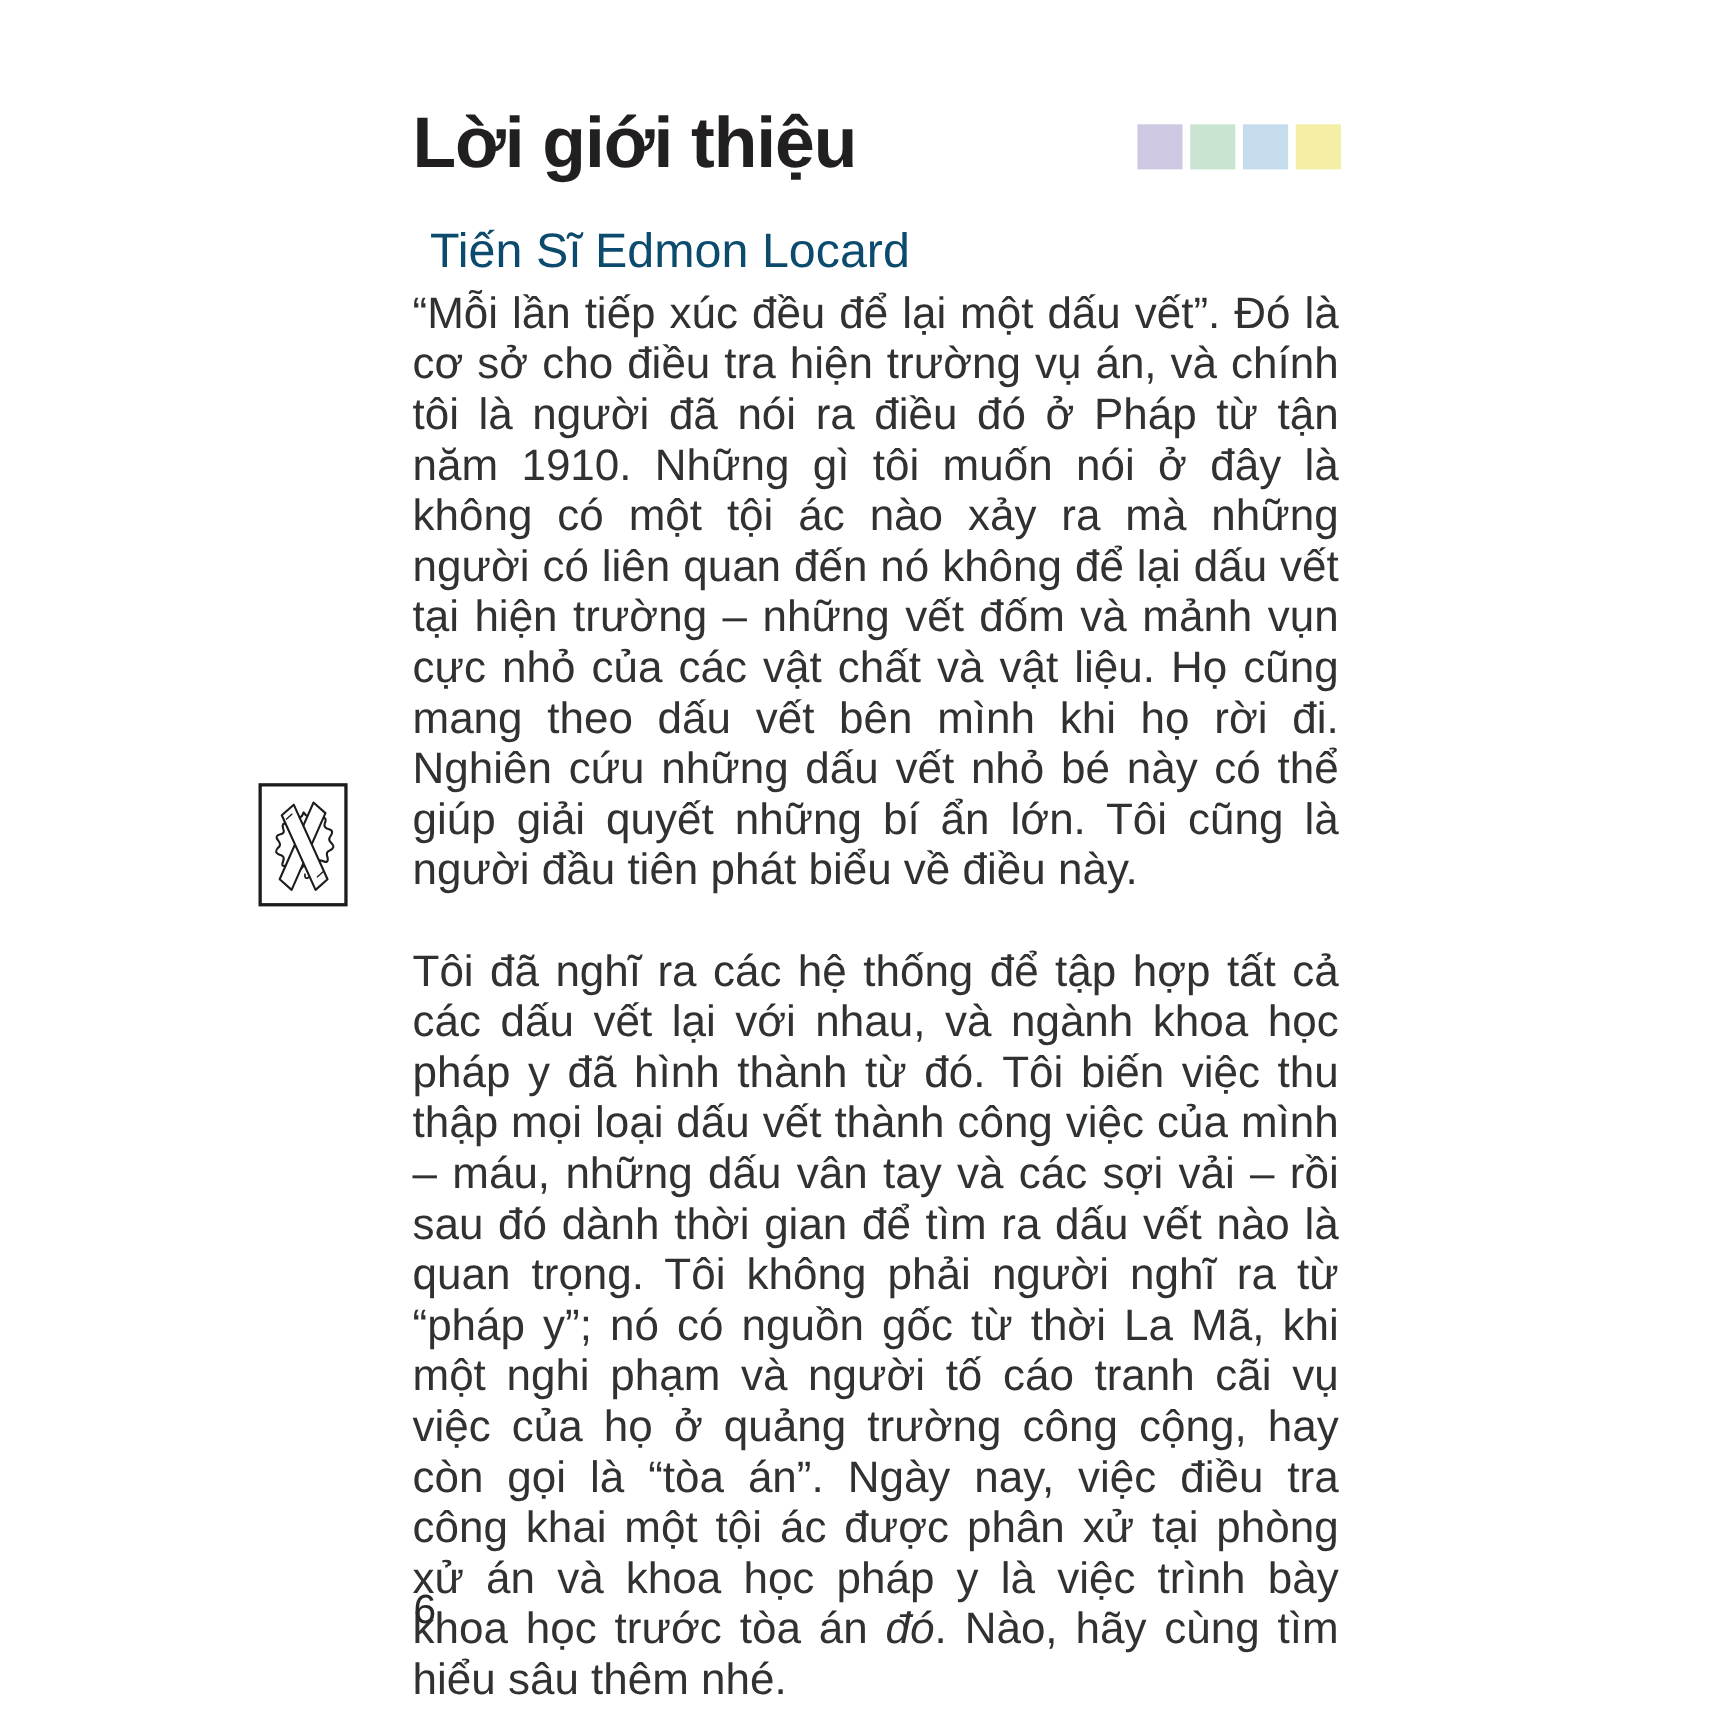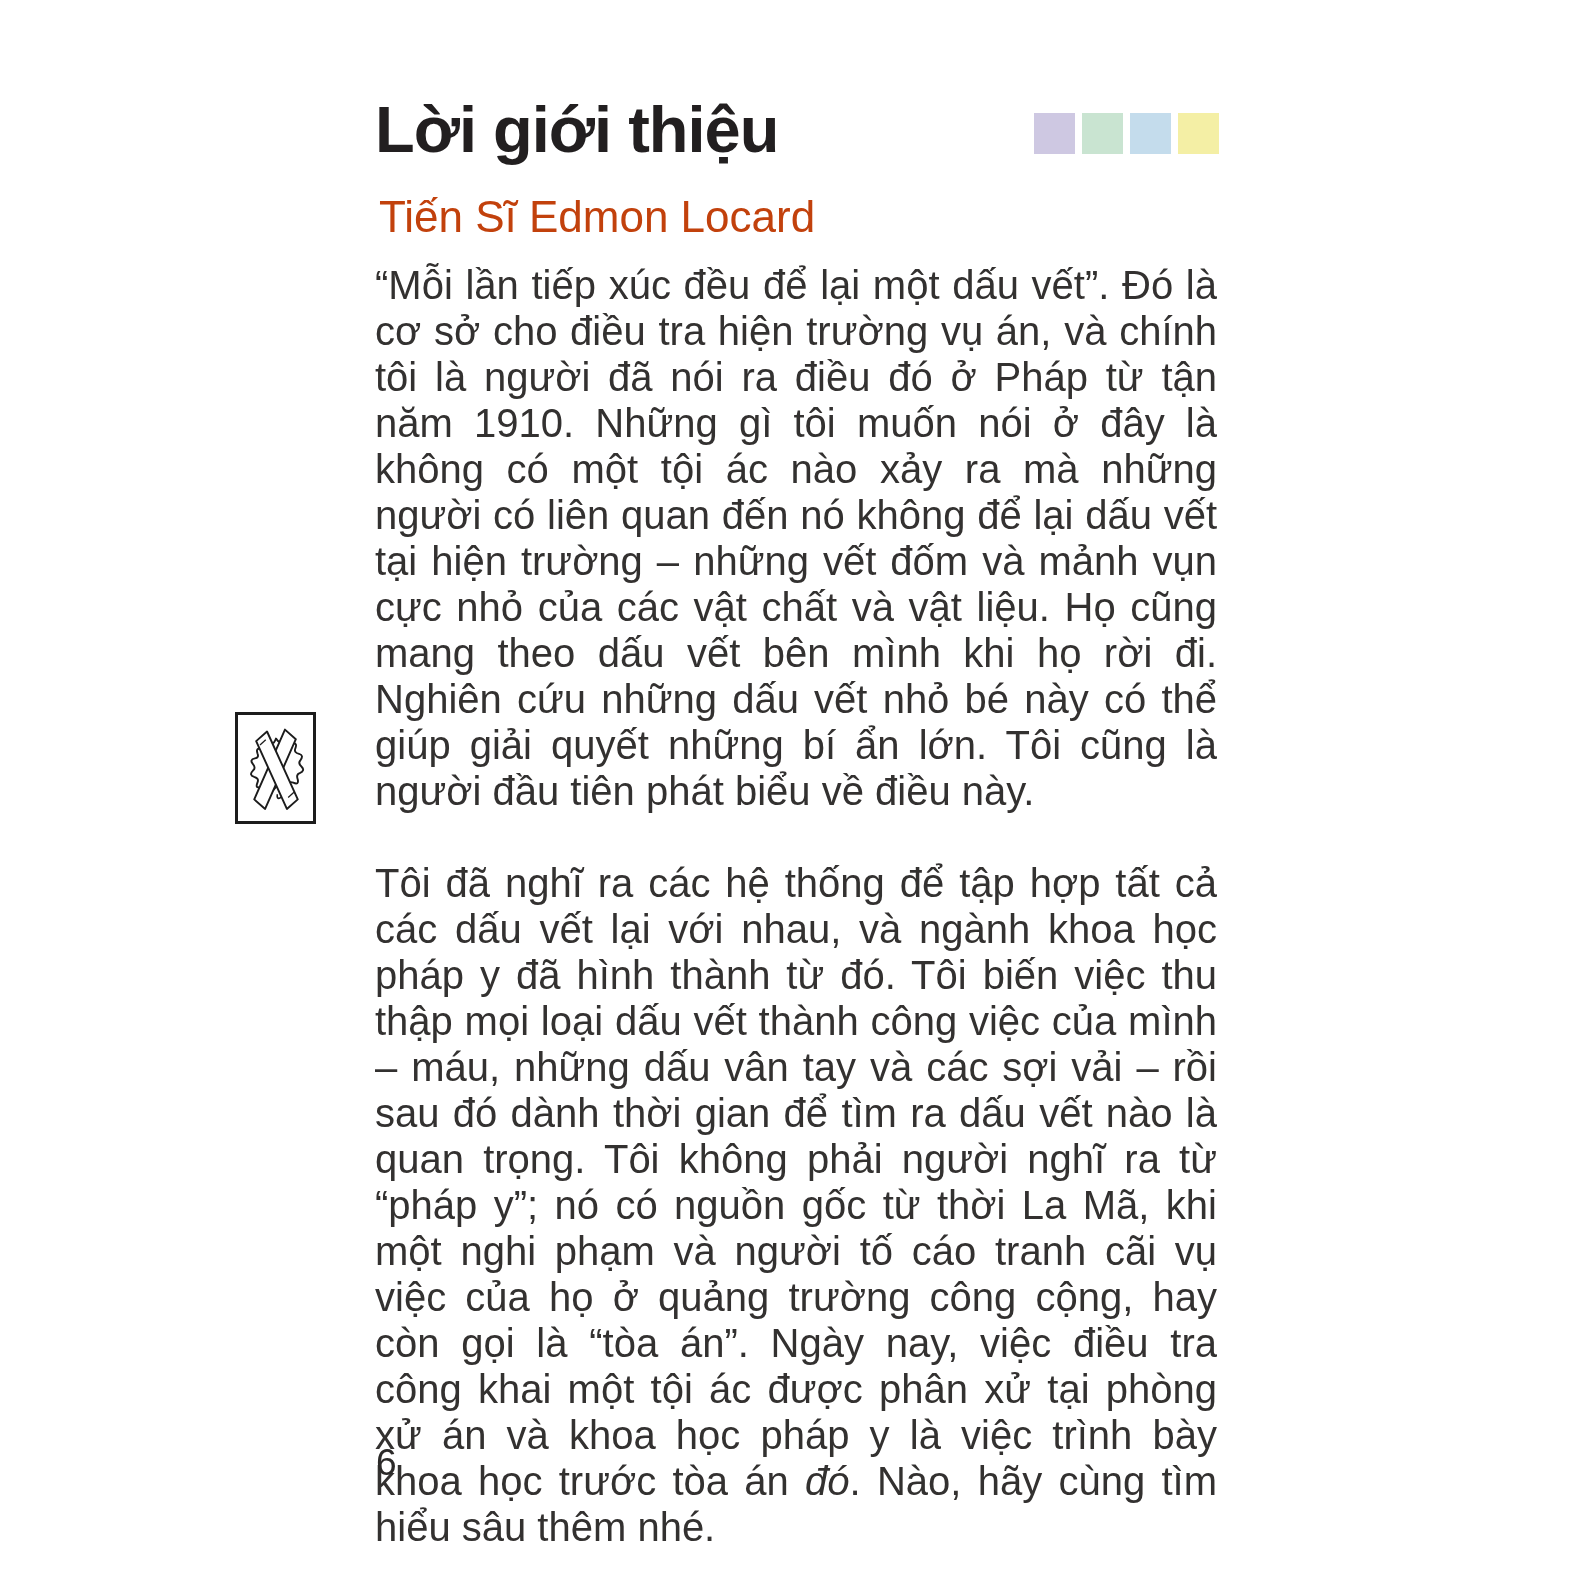--- a/index.html
+++ b/index.html
@@ -7,22 +7,22 @@
     position:relative; width:1287px; height:1573px; background:#ffffff;
     font-family:"Liberation Sans","DejaVu Sans",sans-serif; color:#2e2c2b;
     overflow:hidden;
   }
   .title {
     position:absolute; left:375px; top:94px; margin:0;
     font-size:65px; line-height:72px; font-weight:700; letter-spacing:-1px;
     color:#221f20;
   }
   .subtitle {
-    position:absolute; left:375px; top:188px; margin:4px;
-    font-size:44px; line-height:50px; font-weight:400; color:#c2410c;
+    position:absolute; left:375px; top:188px; margin:16px;
+    font-size:44px; line-height:50px; font-weight:400; color:#0c4a6e;
     letter-spacing:0;
   }
   .squares {
     position:absolute; left:1034px; top:113px; display:flex; gap:7px;
   }
   .sq { width:41px; height:41px; }
   .body-text {
     position:absolute; left:375px; top:262px; width:842px;
     font-size:40px; line-height:46px; text-align:justify;
     color:#333130; font-weight:400;

